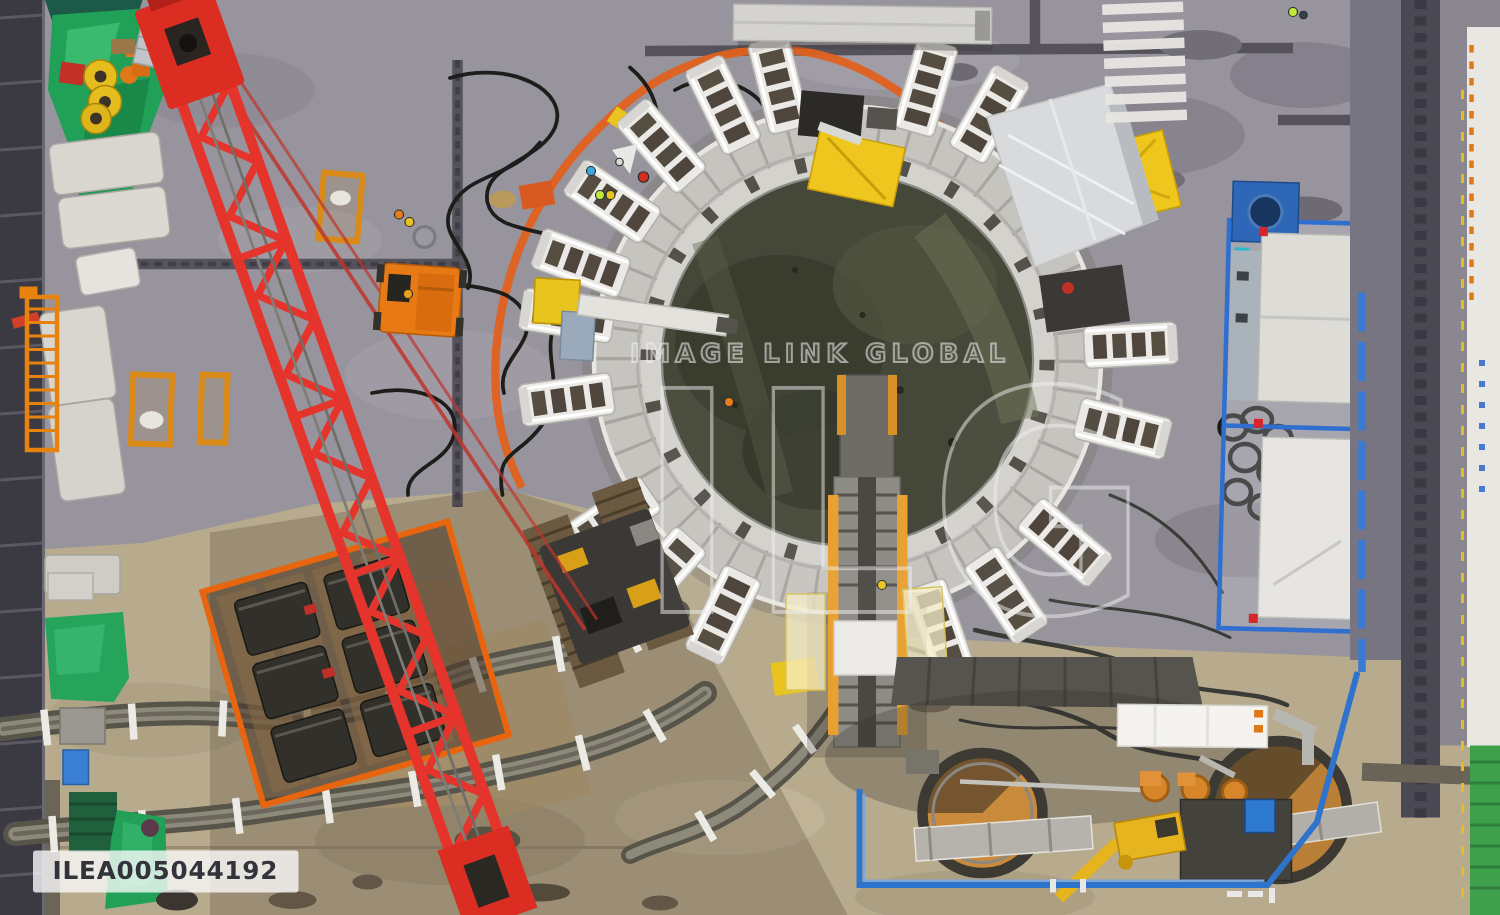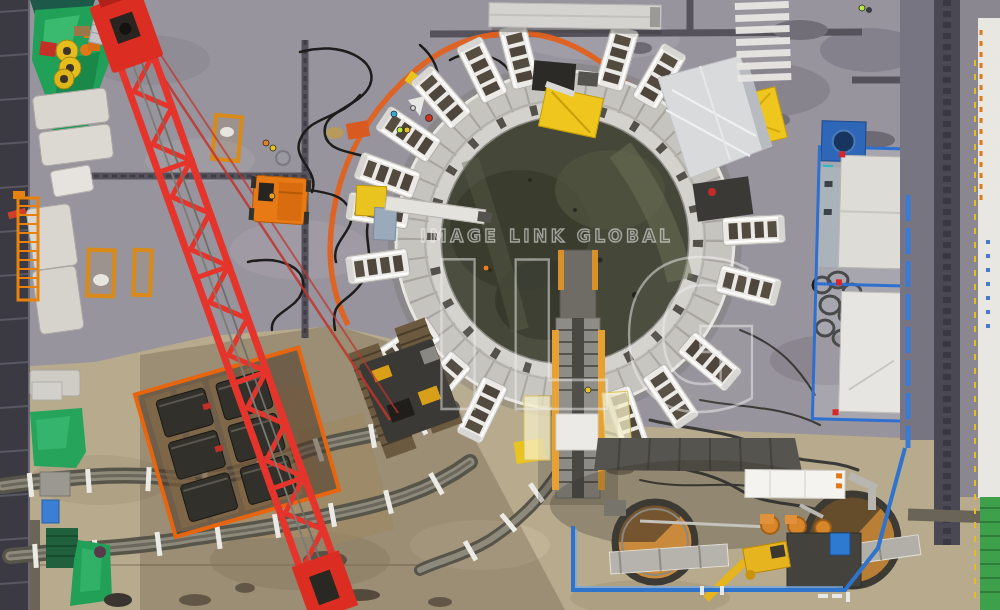--- a/index.html
+++ b/index.html
@@ -609,13 +609,14 @@
     <circle cx="272" cy="196" r="3" fill="#e8a01e"></circle>
     <circle cx="862" cy="8" r="3" fill="#bfe93a"></circle>
     <circle cx="869" cy="10" r="2.5" fill="#33424e"></circle>
     <circle cx="588" cy="390" r="3" fill="#e9c41f"></circle>
     <circle cx="486" cy="268" r="3" fill="#e87f1e"></circle>
   </g>
 </svg>
 
 <div id="wm-brand" class="wm">IMAGE LINK GLOBAL</div>
 <div id="wm-logo" class="wm">ILG</div>
+<div id="id-badge">ILEA005044192</div>
 </div>
 
 </body></html>

